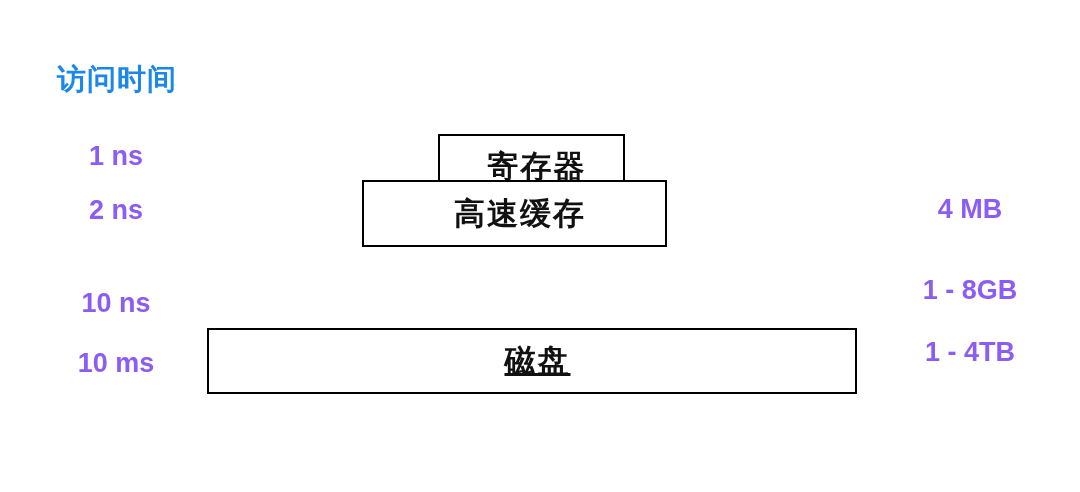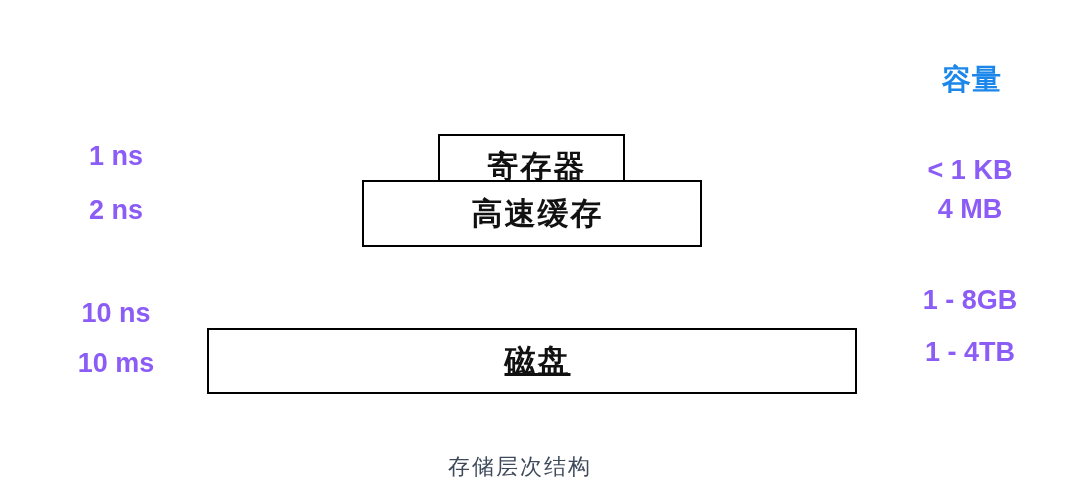--- a/index.html
+++ b/index.html
@@ -22,41 +22,41 @@
     font-weight: bold;
     color: #1b87ea;
     letter-spacing: 1px;
   }
   .hdr-left  { left: 52px;  width: 130px; text-align: center; }
   .hdr-right { left: 912px; width: 120px; text-align: center; }
 
   .row { position: absolute; left: 0; width: 1080px; }
   .r0 { top: 134px; height: 66px; }
   .r1 { top: 180px; height: 67px; }
-  .r2 { top: 280px; height: 67px; }
+  .r2 { top: 270px; height: 67px; }
   .r3 { top: 328px; height: 66px; }
 
   .box {
     position: absolute;
     top: 0;
     height: 100%;
     box-sizing: border-box;
     border: 2px solid #000000;
     background: #ffffff;
     display: flex;
     align-items: center;
     justify-content: center;
     font-size: 31px;
     font-weight: bold;
     color: #111111;
     letter-spacing: 2px;
     padding-left: 11px;
   }
   .r0 .box { left: 438px; width: 187px; }
-  .r1 .box { left: 362px; width: 340px; }
+  .r1 .box { left: 362px; width: 305px; }
   .r2 .box { left: 278px; width: 507px; }
   .r3 .box { left: 207px; width: 650px; text-decoration: underline; }
 
   .time, .cap {
     position: absolute;
     top: 0;
     height: 100%;
     display: flex;
     align-items: center;
     justify-content: center;
@@ -87,41 +87,39 @@
     font-weight: normal;
     color: #3e4a5a;
     letter-spacing: 2px;
   }
 </style>
 </head>
 <body>
 
 <div class="canvas">
 
+  <div class="hdr hdr-left">访问时间</div>
 
-  <div class="hdr hdr-right">容量</div>
 
   <div class="row r0">
     <div class="time">1 ns</div>
     <div class="box">寄存器</div>
-    <div class="cap">&lt; 1 KB</div>
   </div>
 
   <div class="row r1">
     <div class="time">2 ns</div>
     <div class="box">高速缓存</div>
     <div class="cap">4 MB</div>
   </div>
 
   <div class="row r2">
     <div class="time">10 ns</div>
     <div class="cap">1 - 8GB</div>
   </div>
 
   <div class="row r3">
     <div class="time">10 ms</div>
     <div class="box">磁盘</div>
     <div class="cap">1 - 4TB</div>
   </div>
 
-  <div class="caption">存储层次结构</div>
 
 </div>
 
 </body></html>

